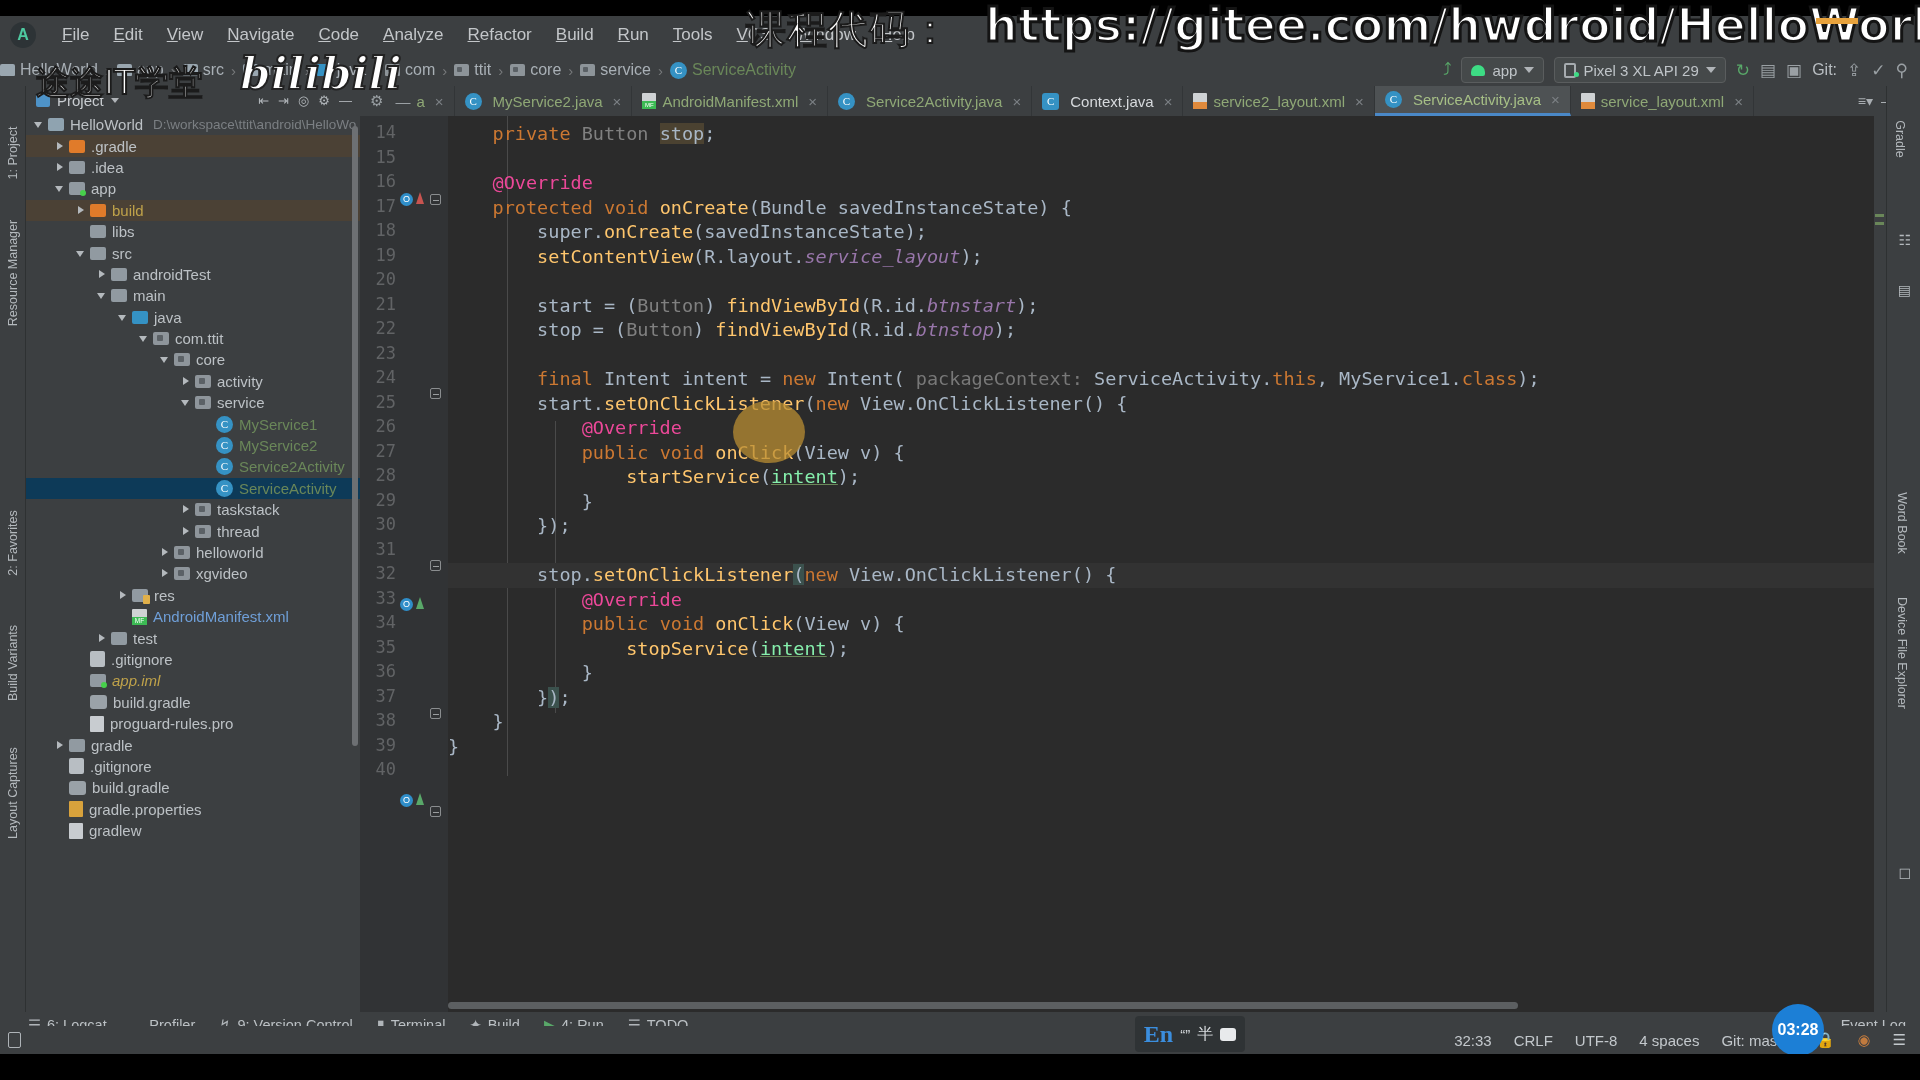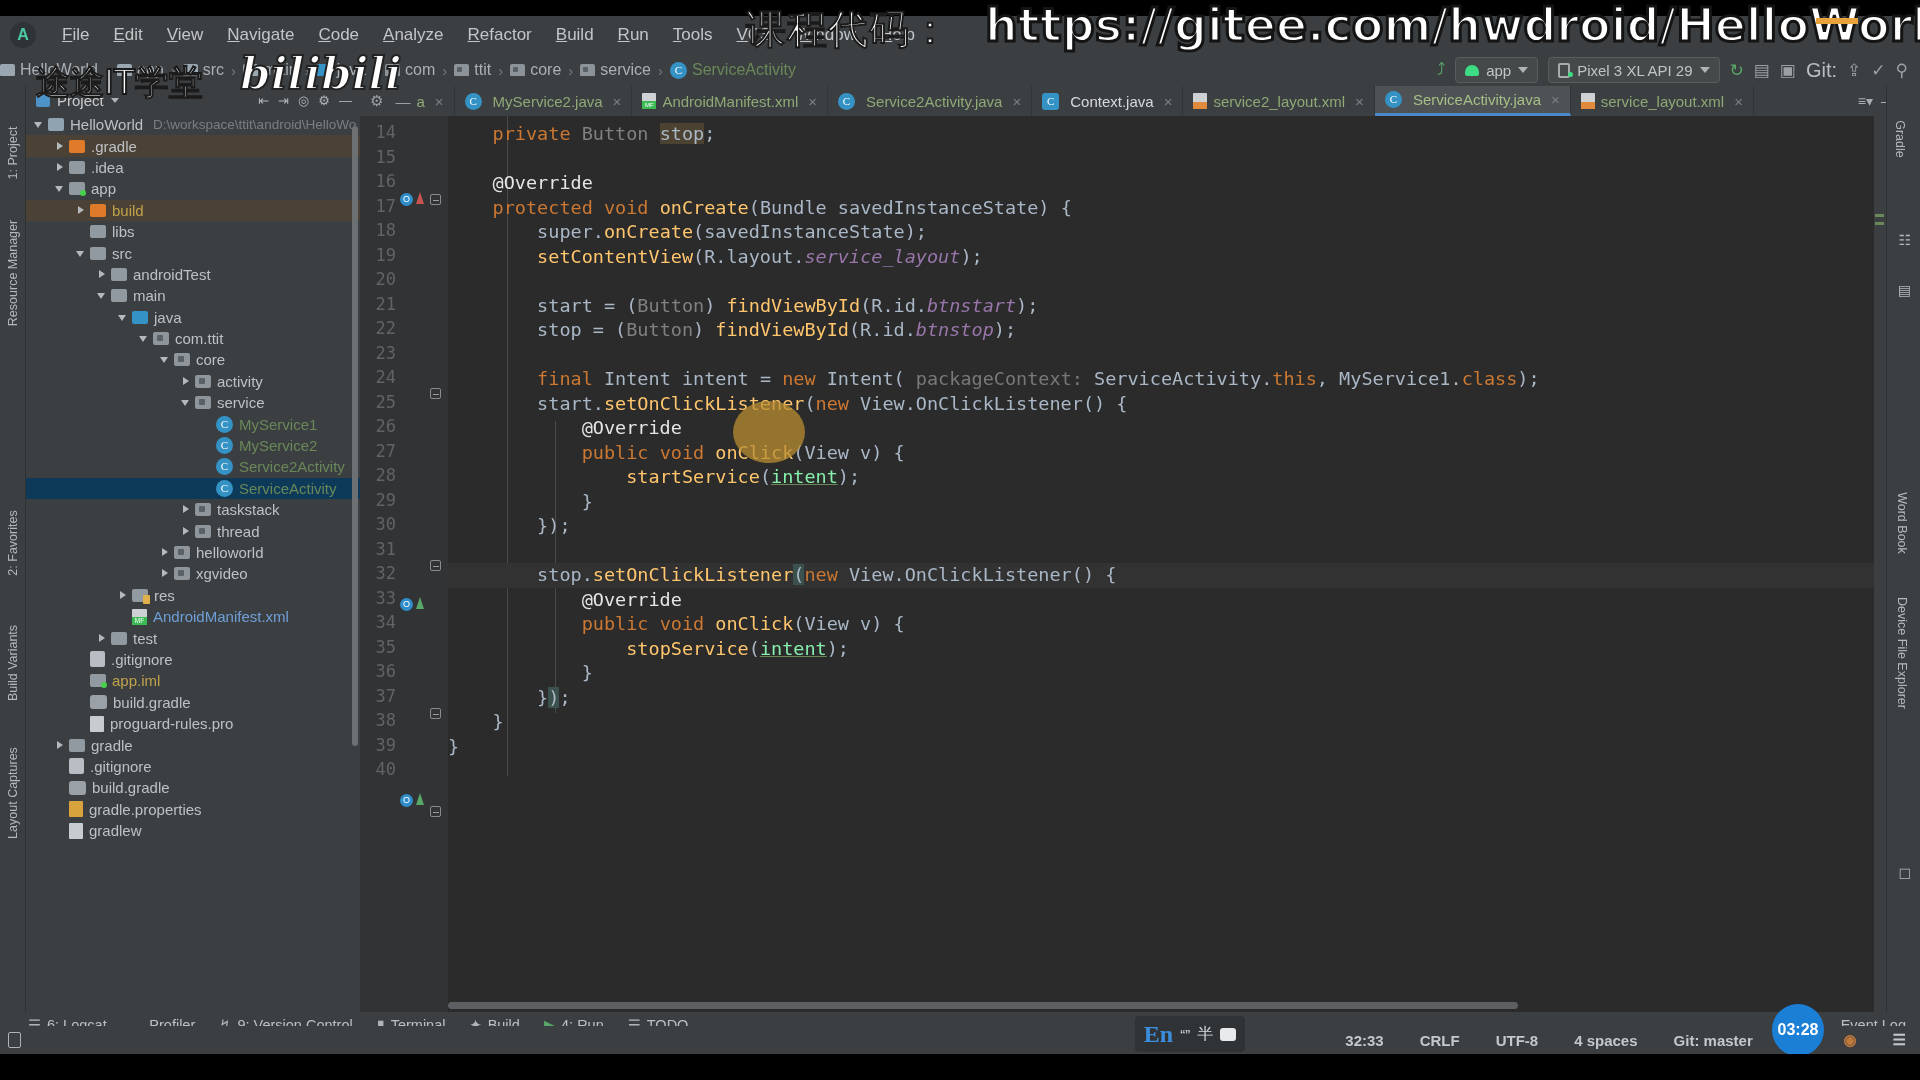--- a/index.html
+++ b/index.html
@@ -40,21 +40,21 @@
 
   
   .tb-right{ margin-left:auto; display:flex; align-items:center; gap:10px; padding-right:12px; }
   .combo{ display:flex; align-items:center; gap:7px; background:#45494a; border:1px solid #5a5d5e;
           border-radius:4px; padding:3px 9px; font-size:15px; color:#bfc4c8; height:26px; }
   .combo .cap{ width:0;height:0;border-left:5px solid transparent;border-right:5px solid transparent;
                border-top:6px solid #b0b4b8; }
   .droid{ width:14px;height:11px;background:#3ddc84;border-radius:7px 7px 2px 2px; }
   .devico{ width:12px;height:15px;border:2px solid #a6abaf;border-radius:2px;position:relative; }
   .devico:after{content:'';position:absolute;right:-5px;bottom:-1px;width:5px;height:5px;background:#3ddc84;border-radius:50%;}
-  .gitlbl{ color:#b9bec2; font-size:20px; }
+  .gitlbl{ color:#b9bec2; font-size:16px; }
 
   
   .tabbar{ position:absolute; top:86px; left:360px; width:1545px; height:30px;
            background:#3c3f41; display:flex; align-items:stretch; overflow:hidden; }
   .tab{ display:flex; align-items:center; gap:6px; padding:0 10px; font-size:15px;
         color:#8fa876; background:#3c3f41; border-right:1px solid #323537; white-space:nowrap; }
   .tab.active{ background:#4e5254; border-bottom:3px solid #4a88c7; color:#a6bf86; }
   .tab .x{ color:#7c8185; font-size:15px; margin-left:4px; }
   .tab.white{ color:#d6d9dc; }
   .ico-xml{ display:inline-block;width:14px;height:16px;background:#cfd2d4;position:relative;border-radius:1px;}
@@ -124,21 +124,21 @@
   .gmark-arrow{ position:absolute; left:56px; width:0;height:0;border-left:4px solid transparent;
                 border-right:4px solid transparent;border-bottom:12px solid #c75450;}
   .gmark-arrow.g{ border-bottom-color:#59a869; }
   .codearea{ position:absolute; left:88px; top:0; right:0; bottom:0; overflow:hidden;
              font-family:"DejaVu Sans Mono", monospace; font-size:18.5px; }
   .cl{ position:absolute; left:0; white-space:pre; line-height:24.5px; }
   .cl.cur{ background:#323232; left:-88px; padding-left:88px; width:calc(100% + 88px); }
   .indent-guide{ position:absolute; width:1px; background:#4a4a4a; }
   .k{color:#cc7832;} .t{color:#a9b7c6;} .c{color:#808080;}
   .fld{color:#86efac;} .sfld{color:#9876aa;font-style:italic;}
-  .ann{color:#e5e5e5;text-align:center;} .hint{color:#787878;}
+  .ann{color:#ec4899;text-align:center;} .hint{color:#787878;}
   .method{color:#ffc66d;}
   .hl-ident{ background:#4b4231; }
   .hl-brace{ background:#3b514d; }
   .underl{ text-decoration:underline; text-decoration-color:#6a8759; }
 
   .caret-blob{ position:absolute; width:72px; height:62px; border-radius:50%;
                background:rgba(186,141,51,0.75); }
   .codescroll{ position:absolute; right:2px; top:4px; width:7px; height:300px;
                background:#5c5f61; border-radius:4px; }
   .hscroll{ position:absolute; left:88px; bottom:3px; height:7px; width:1070px;
@@ -161,21 +161,21 @@
   .toolwin{ position:absolute; left:0; bottom:42px; width:1920px; height:26px;
             background:#3c3f41; display:flex; align-items:center; padding-left:28px; gap:24px;
             font-size:14.5px; color:#bbc0c4; }
   .twitem{ display:flex; align-items:center; gap:6px; white-space:nowrap; }
   .tw-right{ margin-left:auto; display:flex; align-items:center; gap:14px; padding-right:14px; }
 
   .statusbar{ position:absolute; left:0; bottom:26px; width:1920px; height:28px;
               background:#3c3f41; display:flex; align-items:center; padding-left:8px;
               font-size:15px; color:#c3c8cc; }
   .sb-msgico{ width:13px;height:16px;border:1.5px solid #aeb3b7;border-radius:2px;margin-right:9px; }
-  .sb-right{ margin-left:auto; display:flex; align-items:center; gap:36px; padding-right:14px;font-weight:bold; }
+  .sb-right{ margin-left:auto; display:flex; align-items:center; gap:22px; padding-right:14px; }
 
   
   .ime{ position:absolute; left:1135px; bottom:28px; width:110px; height:36px;
         background:#2f3335; border-radius:4px; display:flex; align-items:center;
         justify-content:center; gap:7px; }
   .ime .en{ color:#3b8ede; font-size:24px; font-weight:bold; font-family:"Liberation Serif",serif;}
   .ime .dots{ color:#d8dcdf; font-size:15px; }
   .ime .pen{ color:#d8dcdf; font-size:16px; }
   .ime .bubble{ width:16px;height:13px;background:#e8eaec;border-radius:3px; }
 
@@ -500,21 +500,21 @@
           <div class="row" style="padding-left: 71px;">
             <span class="arrow r"></span>
             <span class="fi"></span>
             <span class="">test</span>
           </div>
           <div class="row" style="padding-left: 50px;">
             <span class="arrow"></span>
             <span class="gi"></span>
             <span class="">.gitignore</span>
           </div>
-          <div class="row" style="padding-left: 50px;">
+          <div class="row" style="padding-left: 50px; font-style: italic;">
             <span class="arrow"></span>
             <span class="fi greendot"></span>
             <span class="lbl-yellow">app.iml</span>
           </div>
           <div class="row" style="padding-left: 50px;">
             <span class="arrow"></span>
             <span class="eleph"></span>
             <span class="">build.gradle</span>
           </div>
           <div class="row" style="padding-left: 50px;">

